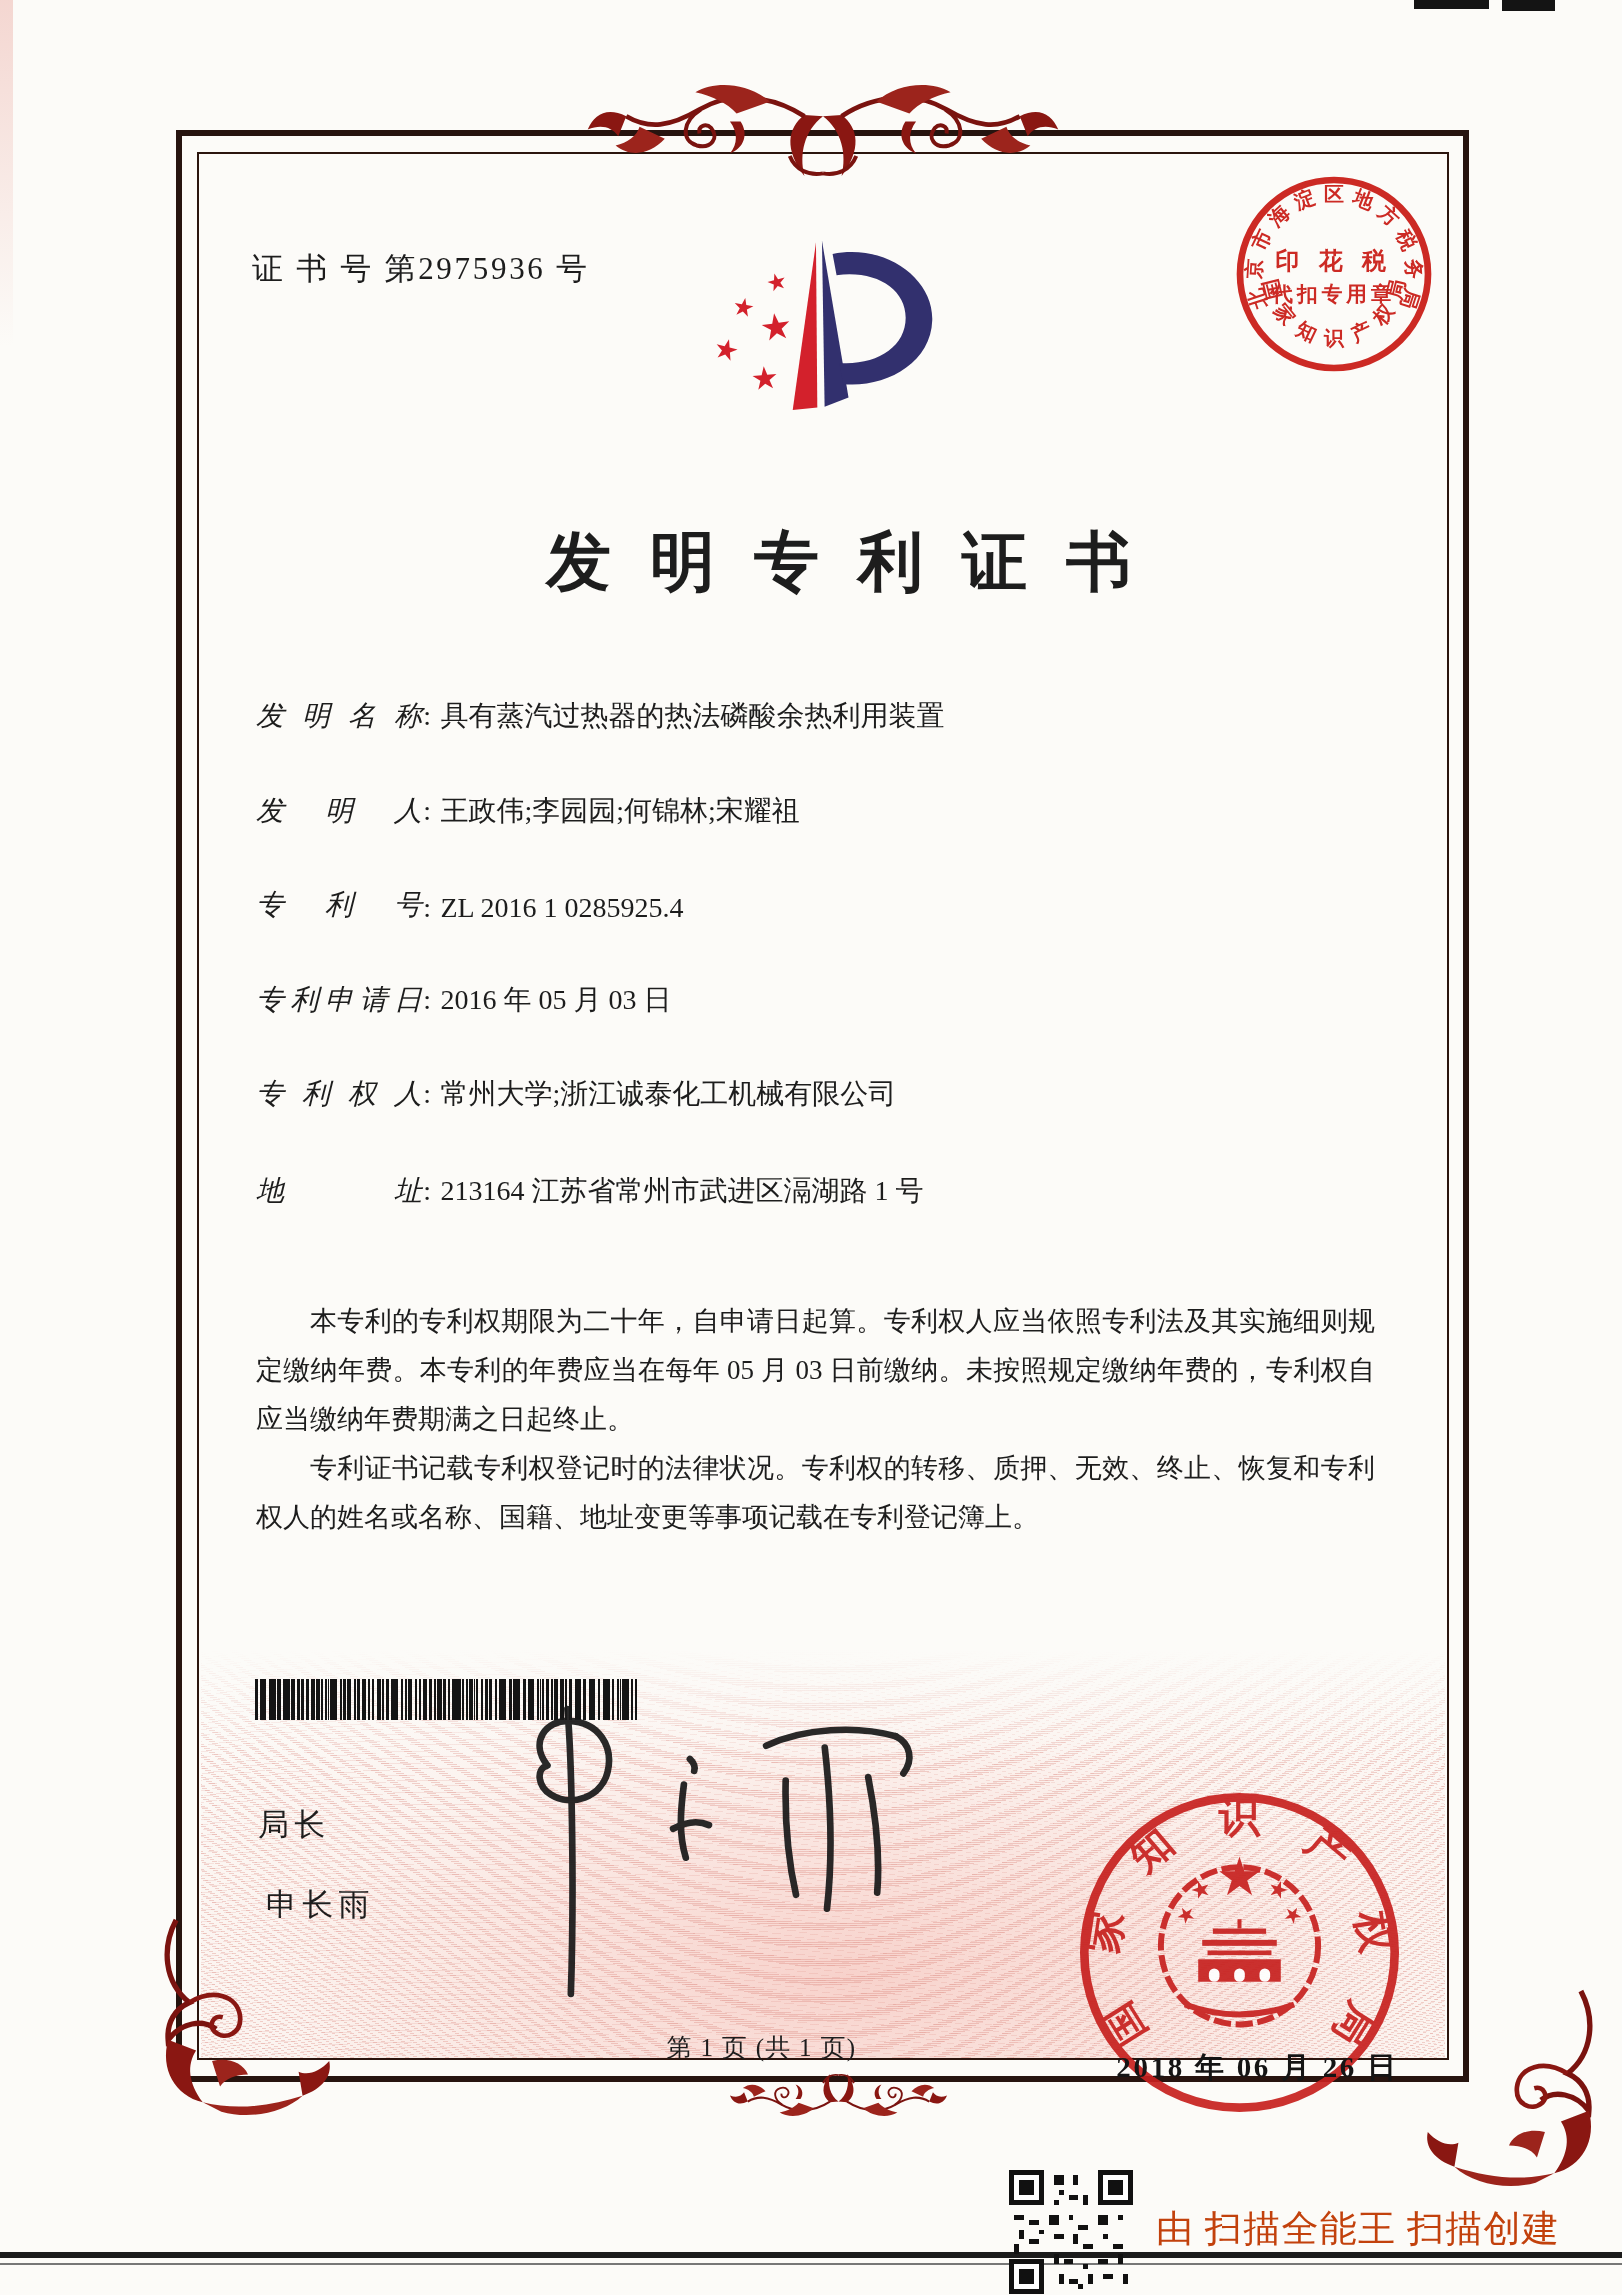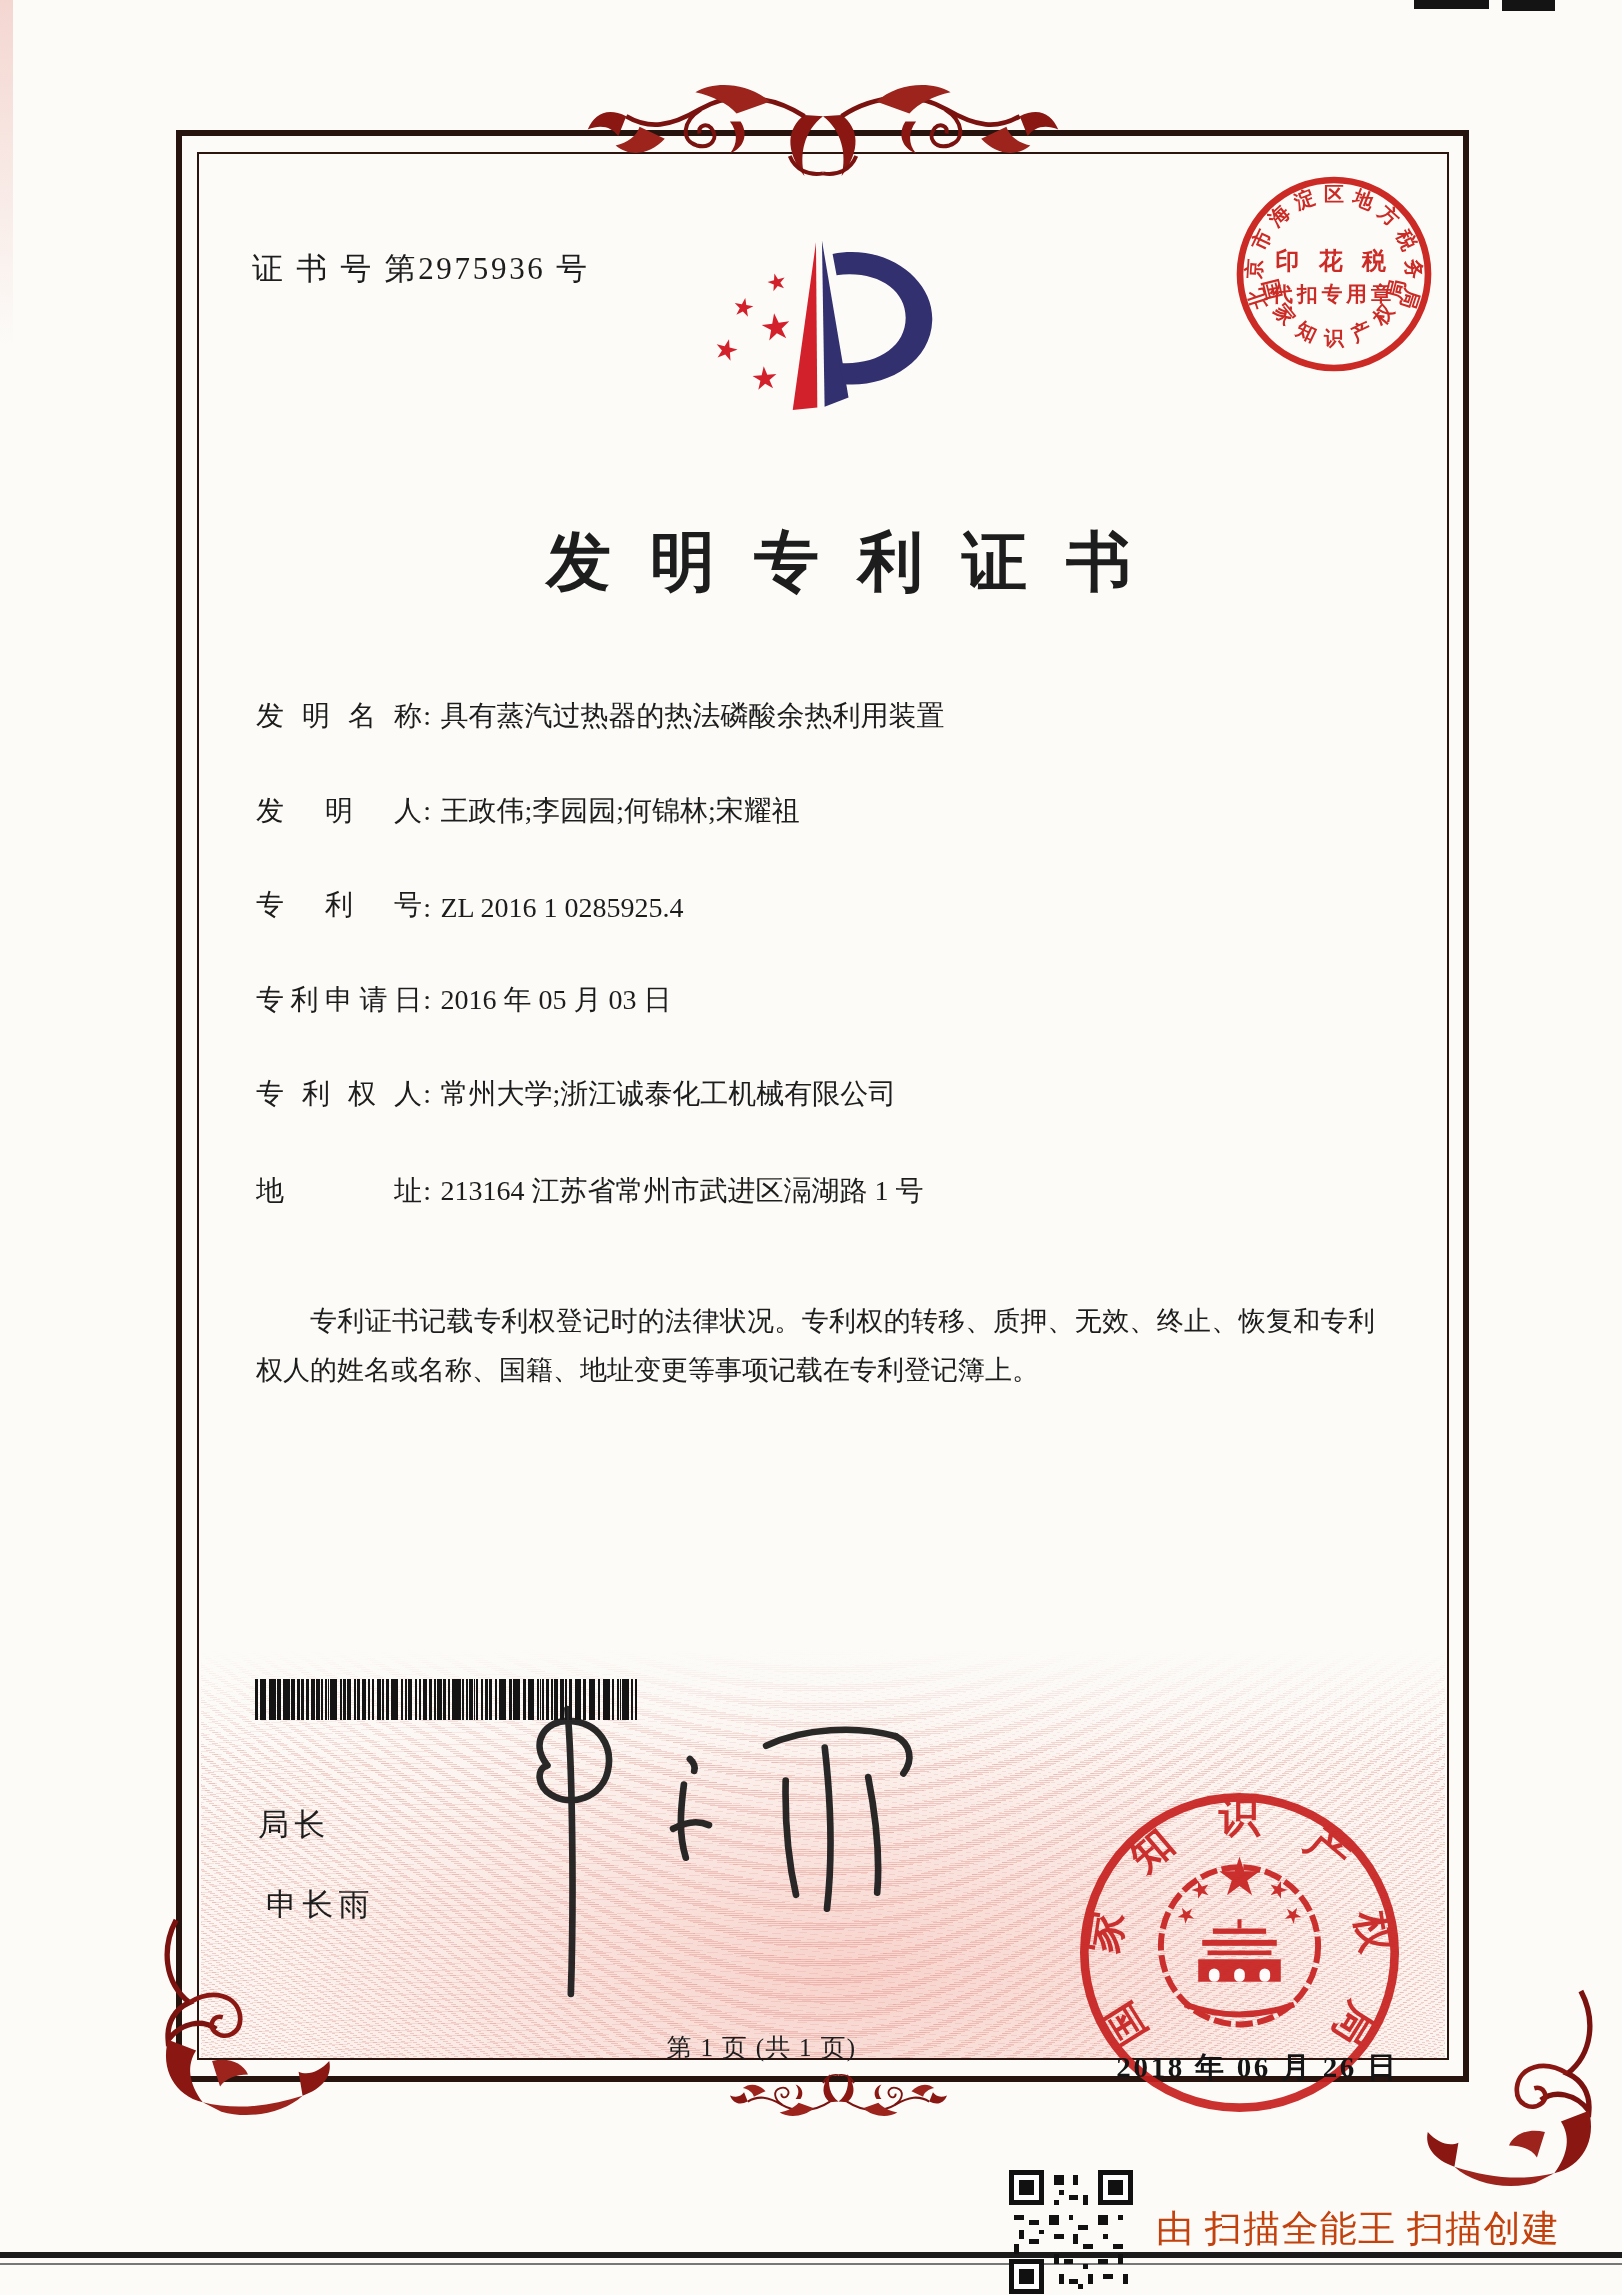--- a/index.html
+++ b/index.html
@@ -25,21 +25,21 @@
       repeating-radial-gradient(150% 110% at 20% -60%, rgba(213,118,108,.16) 0 1.3px, rgba(255,255,255,0) 1.3px 10px),
       radial-gradient(75% 95% at 52% 80%, rgba(246,196,188,.75), rgba(251,228,222,.35) 62%, rgba(255,255,255,0) 100%);}
   .guilloche:after{content:"";position:absolute;left:0;top:0;width:100%;height:113px;
     background:linear-gradient(to bottom,rgba(252,251,248,1),rgba(252,251,248,0));}
 
   
   .cert-no{left:252px;top:248px;font-size:31px;letter-spacing:2.7px;}
   .doc-title{left:176px;top:518px;width:1293px;text-align:center;font-size:65px;font-weight:bold;
              letter-spacing:39px;padding-left:39px;box-sizing:border-box;white-space:nowrap;margin-left:16px;}
   .field-row{left:256px;width:1171px;font-size:28px;white-space:nowrap;}
-  .field-label{display:inline-block;width:166px;text-align:justify;text-align-last:justify;vertical-align:bottom;}
+  .field-label{display:inline-block;width:166px;text-align:justify;text-align-last:justify;vertical-align:bottom;font-style:italic;}
   .field-colon{display:inline-block;margin:0 9.3px 0 1.3px;}
   .grant-right{display:inline-block;margin-left:140px;}
   .body-text{left:256px;top:1297px;width:1119px;font-size:27px;line-height:49px;text-align:justify;}
   .body-text p{margin:0;text-indent:2em;}
 
   
   .barcode{left:255px;top:1679px;width:382px;height:41px;background-color:#fff0;
     background-image:
       repeating-linear-gradient(90deg,#141414 0 2px,transparent 2px 4.7px),
       repeating-linear-gradient(90deg,#141414 0 1.3px,transparent 1.3px 7.3px),
@@ -171,20 +171,21 @@
   </div>
   <div class="abs field-row" style="top:1075px">
     <span class="field-label">专利权人</span><span class="field-colon">:</span><span>常州大学;浙江诚泰化工机械有限公司</span>
   </div>
   <div class="abs field-row" style="top:1172px">
     <span class="field-label">地址</span><span class="field-colon">:</span><span>213164 江苏省常州市武进区滆湖路 1 号</span>
   </div>
 
 
   <div class="abs body-text">
+    <p>本专利的专利权期限为二十年，自申请日起算。专利权人应当依照专利法及其实施细则规定缴纳年费。本专利的年费应当在每年 05 月 03 日前缴纳。未按照规定缴纳年费的，专利权自应当缴纳年费期满之日起终止。</p>
     <p>专利证书记载专利权登记时的法律状况。专利权的转移、质押、无效、终止、恢复和专利权人的姓名或名称、国籍、地址变更等事项记载在专利登记簿上。</p>
   </div>
 
   <div class="abs barcode"></div>
 
   <div class="abs signer-title">局长</div>
   <div class="abs signer-name">申长雨</div>
 
   <svg class="abs" style="left:486px;top:1697px;transform:rotate(-1.5deg)" width="466" height="313" viewBox="0 0 700 470">
     <g fill="none" stroke="#191919" stroke-width="10" stroke-linecap="round" opacity=".93">

